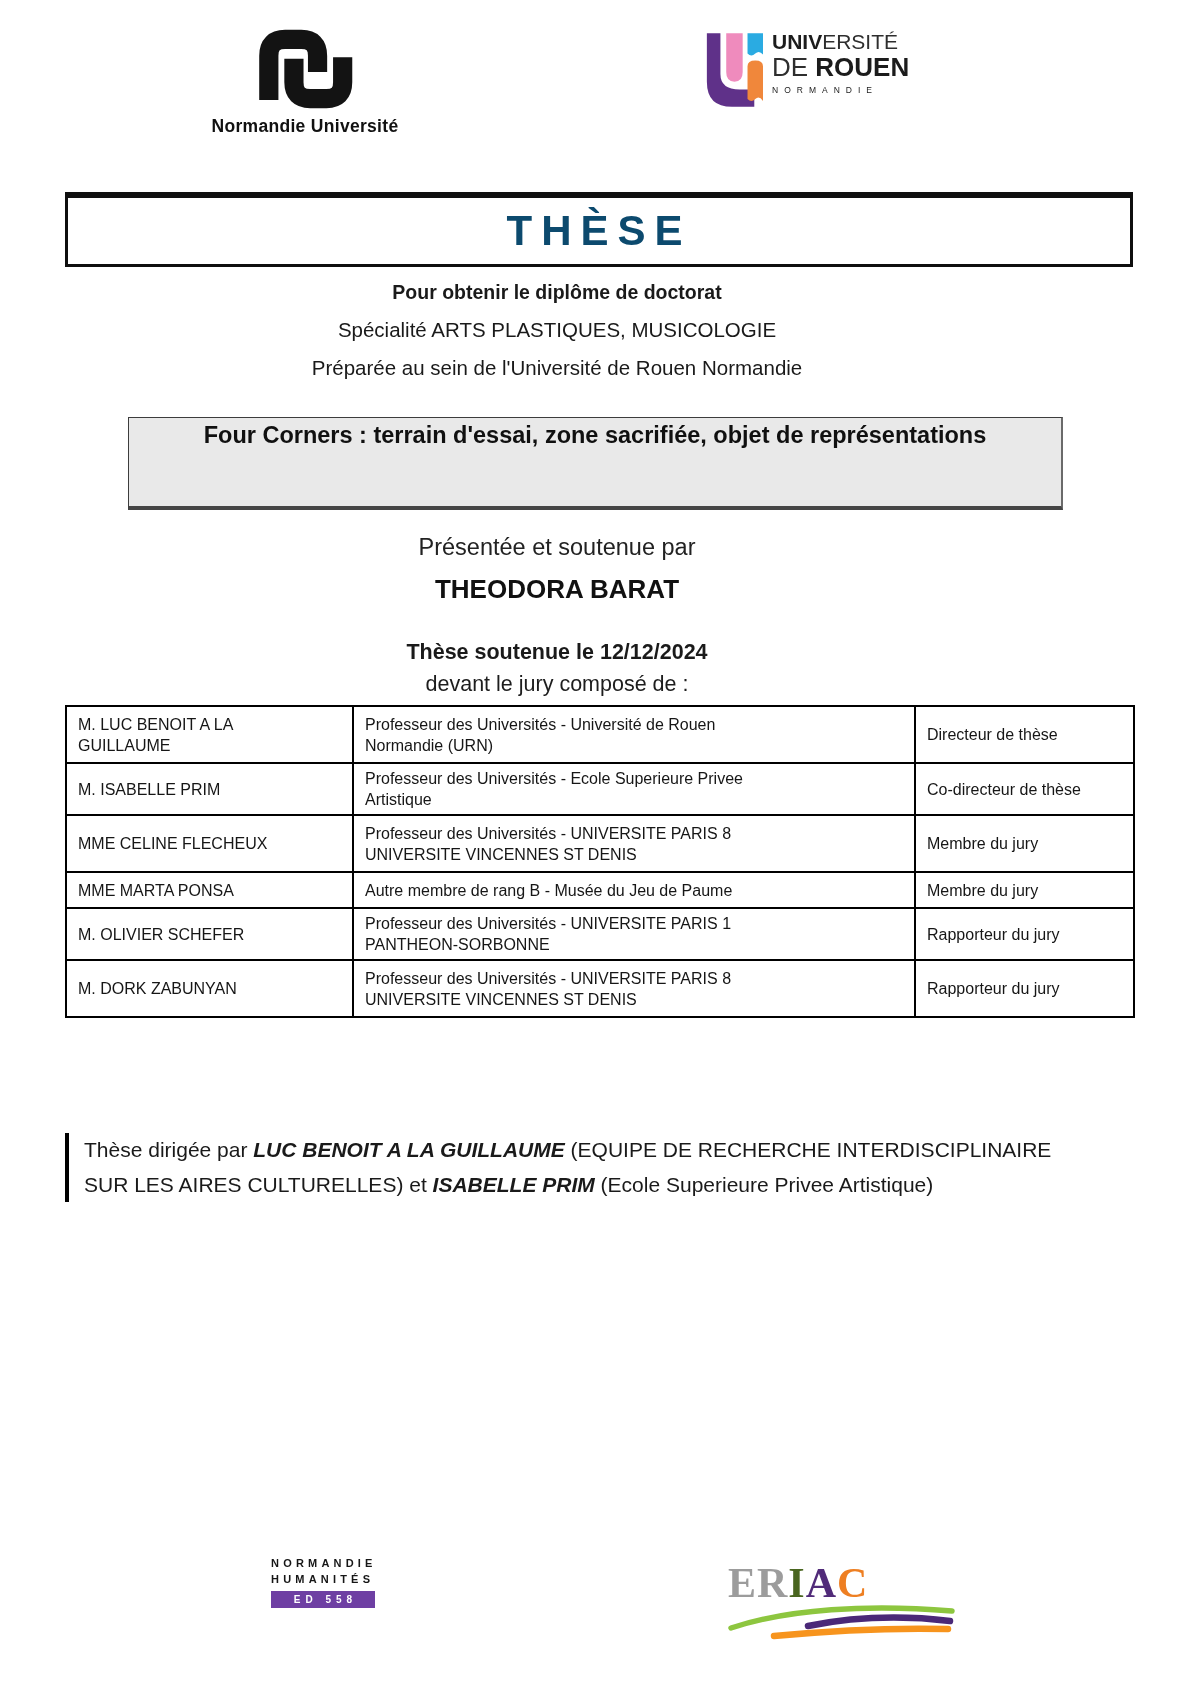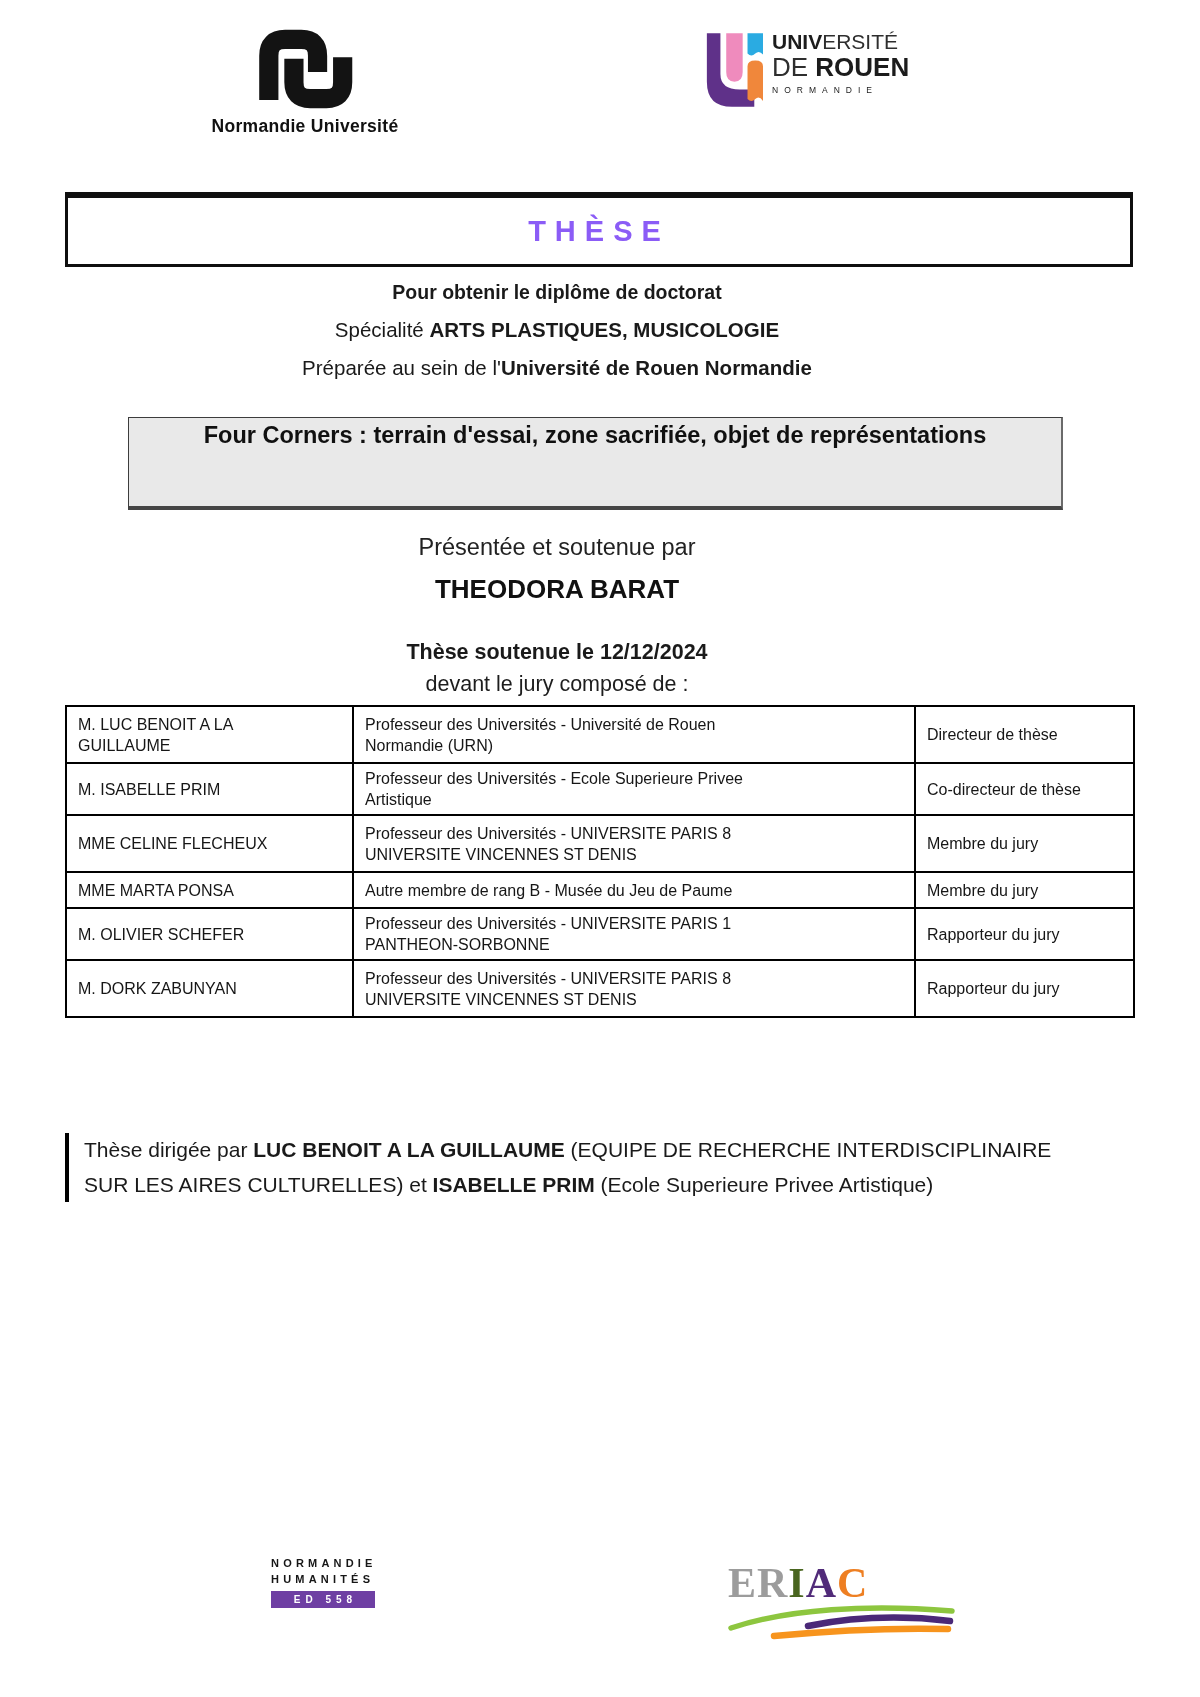--- a/index.html
+++ b/index.html
@@ -19,28 +19,28 @@
   .rt1 { font-size:21px; line-height:24px; color:#1c1c1c; }
   .rt1 .bold, .rt2 .bold { font-weight:700; }
   .rt1 .light, .rt2 .light { font-weight:400; color:#2e2e2e;margin-top:8px; }
   .rt2 { font-size:26px; line-height:27px; color:#1c1c1c; }
   .rt3 { font-size:8.5px; letter-spacing:6px; margin-top:4px; color:#222; font-weight:500; }
 
   
   .banner { position:absolute; left:65px; top:192px; width:1062px; height:66px;
             border:3px solid #0f0f0f; border-top-width:6px;
             display:flex; align-items:center; justify-content:center; background:#fff; }
-  .banner-title { font-size:29px; font-weight:700; letter-spacing:9px; color:#8b5cf6; }
+  .banner-title { font-size:42px; font-weight:700; letter-spacing:9px; color:#0c4a6e; }
 
   
   .ccol-item { position:absolute; left:0; width:1114px; text-align:center; }
   .intro1 { top:281px; font-size:19.5px; font-weight:700; }
   .intro2 { top:318px; font-size:20.5px; }
   .intro3 { top:356px; font-size:20.5px; }
-  .intro2 .bold, .intro3 .bold { font-weight:700; }
+  .intro2 .bold, .intro3 .bold { font-weight:400; }
   .lead   { top:534px; font-size:23.5px; color:#222; }
   .author { top:574px; font-size:26px; font-weight:700; color:#111; }
   .dateline { top:640px; font-size:21.5px; font-weight:700; }
   .jurylead { top:672px; font-size:21.5px; color:#1d1d1d; }
 
   
   .titlebox { position:absolute; left:128px; top:417px; width:935px; height:93px;
               box-sizing:border-box; background:#e9e9e9;
               border:1px solid #3c3c3c; border-bottom:4px solid #454545; border-right:2px solid #6a6a6a;
               display:flex; align-items:flex-start; justify-content:center;
@@ -53,21 +53,21 @@
   .jury td { border:2px solid #000; padding:4px 11px; font-size:16px; line-height:21px;
              vertical-align:middle; white-space:pre-line; color:#161616; }
   .jury tr:nth-child(1){height:57px} .jury tr:nth-child(2){height:45px}
   .jury tr:nth-child(3){height:57px} .jury tr:nth-child(4){height:36px}
   .jury tr:nth-child(5){height:44px} .jury tr:nth-child(6){height:57px}
 
   
   .direction { position:absolute; left:65px; top:1133px; width:1000px;
                border-left:4px solid #000; padding-left:15px;
                font-size:21px; line-height:34.5px; color:#1a1a1a; }
-  .direction .bold { font-weight:700; }
+  .direction .bold { font-weight:700;font-style:italic; }
 
   
   .ed { position:absolute; left:271px; top:1556px; width:110px; }
   .ed-line { font-size:11px; font-weight:700; letter-spacing:4.2px; color:#161616; line-height:15.5px; }
   .ed-badge { margin-top:4px; width:99px; background:#6e3fa3; color:#fff;
               font-size:10px; font-weight:700; letter-spacing:5px; text-align:center;
               padding:3px 0 3px 5px; }
 
   .eriac { position:absolute; left:728px; top:1568px; width:230px; }
   .eriac-word { text-align:left; padding-right:30px; font-family:"Liberation Serif", serif;

